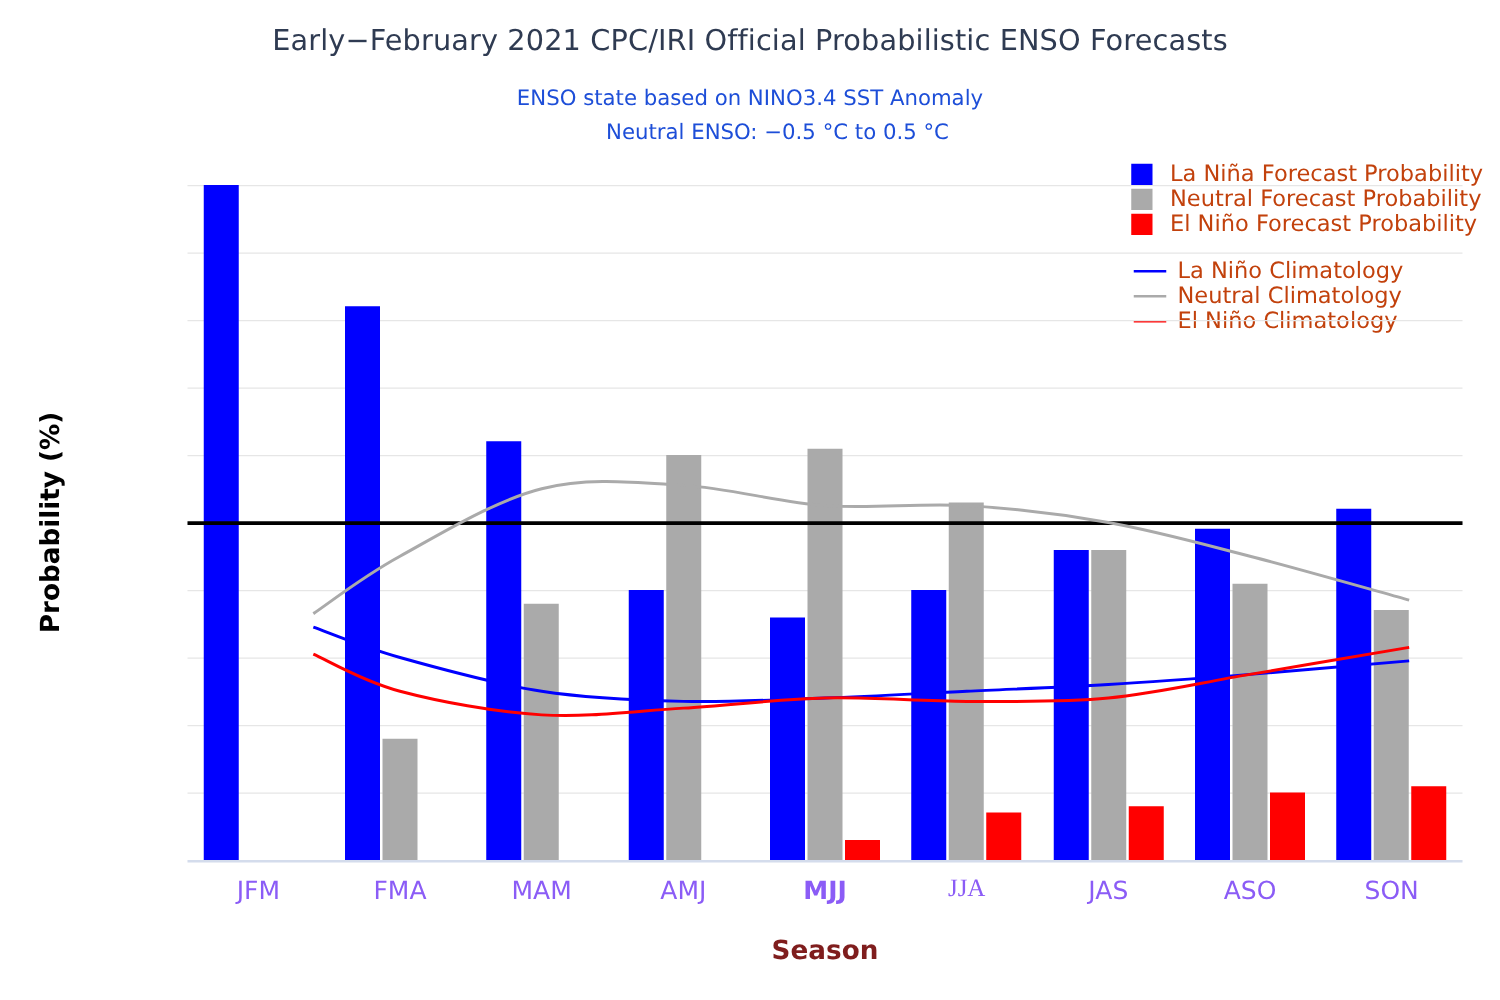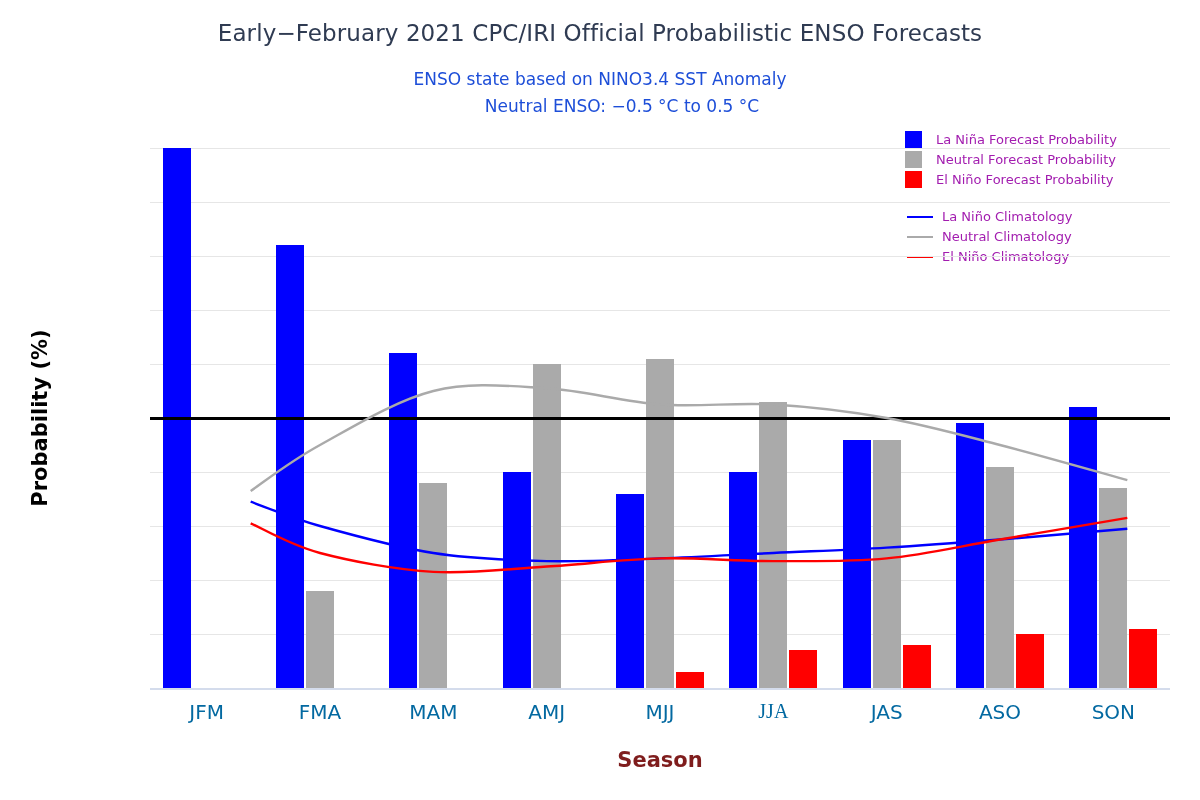--- a/index.html
+++ b/index.html
@@ -30,42 +30,42 @@
   .gridline.mid{background:#000000;height:3px;z-index:6;}
   .ylabel{
     position:absolute;left:-110px;top:270px;
     transform:translate(-50%,-50%) rotate(-90deg);
     transform-origin:center center;
     font-size:21px;font-weight:bold;color:#000;white-space:nowrap;
   }
 
   .xtick{
     position:absolute;top:552px;transform:translateX(-50%);
-    font-size:20px;color:#0369a1;white-space:nowrap;
+    font-size:20px;color:#8b5cf6;white-space:nowrap;
   }
   .xlabel{
     position:absolute;left:0;top:600px;width:1020px;text-align:center;
     font-size:21px;font-weight:bold;color:#7f1d1d;
   }
 
   .bar{position:absolute;bottom:0;}
   .bar.nina{background:#0000ff;}
   .bar.neutral{background:#aaaaaa;}
   .bar.nino{background:#ff0000;}
 
   #lines{position:absolute;left:0;top:0;width:1020px;height:540px;
          overflow:visible;z-index:7;pointer-events:none;}
 
   
   #legend{position:absolute;left:905px;top:130px;width:285px;}
   .leg-row{display:flex;align-items:center;height:19px;margin-bottom:1px;}
   .leg-swatch{width:17px;height:17px;margin-right:14px;flex:0 0 17px;}
   .leg-line{width:26px;height:0;border-top:2.6px solid #000;margin-right:9px;
             margin-left:2px;flex:0 0 26px;}
-  .leg-text{font-size:13px;color:#a21caf;white-space:nowrap;}
+  .leg-text{font-size:18px;color:#c2410c;white-space:nowrap;}
   .leg-gap{height:17px;}
 </style>
 </head>
 <body>
 
 <div id="root">
 
   <div class="title">Early−February 2021 CPC/IRI Official Probabilistic ENSO Forecasts</div>
   <div class="subtitle" id="sub1">ENSO state based on NINO3.4 SST Anomaly</div>
   <div class="subtitle" id="sub2">Neutral ENSO: −0.5 °C to 0.5 °C</div>
@@ -142,21 +142,21 @@
     <svg id="lines" viewBox="0 0 1020 540" preserveAspectRatio="none">
         <path d="M 100.66666666666666 353.70000000000005 C 112.22222222222221 357.75000000000006, 139.55555555555554 369.45, 170 378 C 200.44444444444446 386.55, 245.55555555555554 399.15, 283.3333333333333 405 C 321.1111111111111 410.85, 358.8888888888889 412.20000000000005, 396.6666666666667 413.1 C 434.44444444444446 414, 472.22222222222223 411.75, 510 410.4 C 547.7777777777777 409.04999999999995, 585.5555555555554 406.8, 623.3333333333333 405 C 661.1111111111111 403.2, 698.8888888888889 401.85, 736.6666666666666 399.6 C 774.4444444444443 397.35, 809.8888888888888 394.65, 849.9999999999999 391.5 C 890.111111111111 388.35, 956.1111111111111 382.50000000000006, 977.3333333333333 380.70000000000005" fill="none" stroke="#0000ff" stroke-width="2.4"></path>
         <path d="M 100.66666666666666 342.9 C 112.22222222222221 335.25, 139.55555555555554 313.65, 170 297 C 200.44444444444446 280.35, 245.55555555555554 252.45000000000002, 283.3333333333333 243 C 321.1111111111111 233.54999999999998, 358.8888888888889 238.04999999999995, 396.6666666666667 240.29999999999995 C 434.44444444444446 242.54999999999995, 472.22222222222223 253.79999999999998, 510 256.5 C 547.7777777777777 259.2, 585.5555555555554 254.25, 623.3333333333333 256.5 C 661.1111111111111 258.75, 698.8888888888889 263.25, 736.6666666666666 270 C 774.4444444444443 276.75, 809.8888888888888 286.65, 849.9999999999999 297 C 890.111111111111 307.35, 956.1111111111111 326.25, 977.3333333333333 332.1" fill="none" stroke="#aaaaaa" stroke-width="2.4"></path>
         <path d="M 100.66666666666666 375.3 C 112.22222222222221 380.25, 139.55555555555554 396.9, 170 405 C 200.44444444444446 413.1, 245.55555555555554 421.65, 283.3333333333333 423.9 C 321.1111111111111 426.15, 358.8888888888889 420.75, 396.6666666666667 418.5 C 434.44444444444446 416.25, 472.22222222222223 411.29999999999995, 510 410.4 C 547.7777777777777 409.5, 585.5555555555554 413.1, 623.3333333333333 413.1 C 661.1111111111111 413.1, 698.8888888888889 414, 736.6666666666666 410.4 C 774.4444444444443 406.79999999999995, 809.8888888888888 398.25, 849.9999999999999 391.5 C 890.111111111111 384.75, 956.1111111111111 373.5, 977.3333333333333 369.9" fill="none" stroke="#ff0000" stroke-width="2.4"></path>
       </svg>
     <div id="xtick-layer">
         <div class="xtick" style="left: 56.6667px;">JFM</div>
         <div class="xtick" style="left: 170px;">FMA</div>
         <div class="xtick" style="left: 283.333px;">MAM</div>
         <div class="xtick" style="left: 396.667px;">AMJ</div>
-        <div class="xtick" style="left: 510px;">MJJ</div>
+        <div class="xtick" style="left: 510px; font-weight: bold;">MJJ</div>
         <div class="xtick" style="left: 623.333px; font-family: Liberation Serif, serif;">JJA</div>
         <div class="xtick" style="left: 736.667px;">JAS</div>
         <div class="xtick" style="left: 850px;">ASO</div>
         <div class="xtick" style="left: 963.333px;">SON</div>
       </div>
     <div class="xlabel">Season</div>
   </div>
 
 </div>
 

